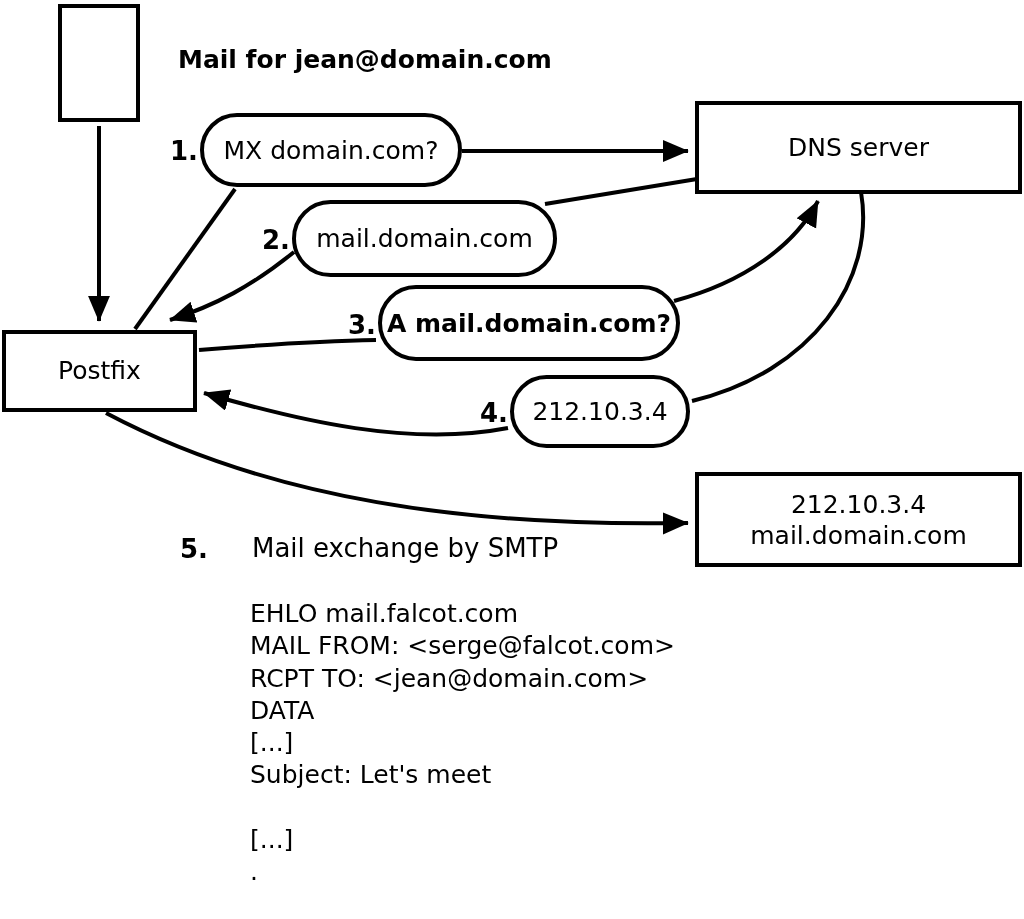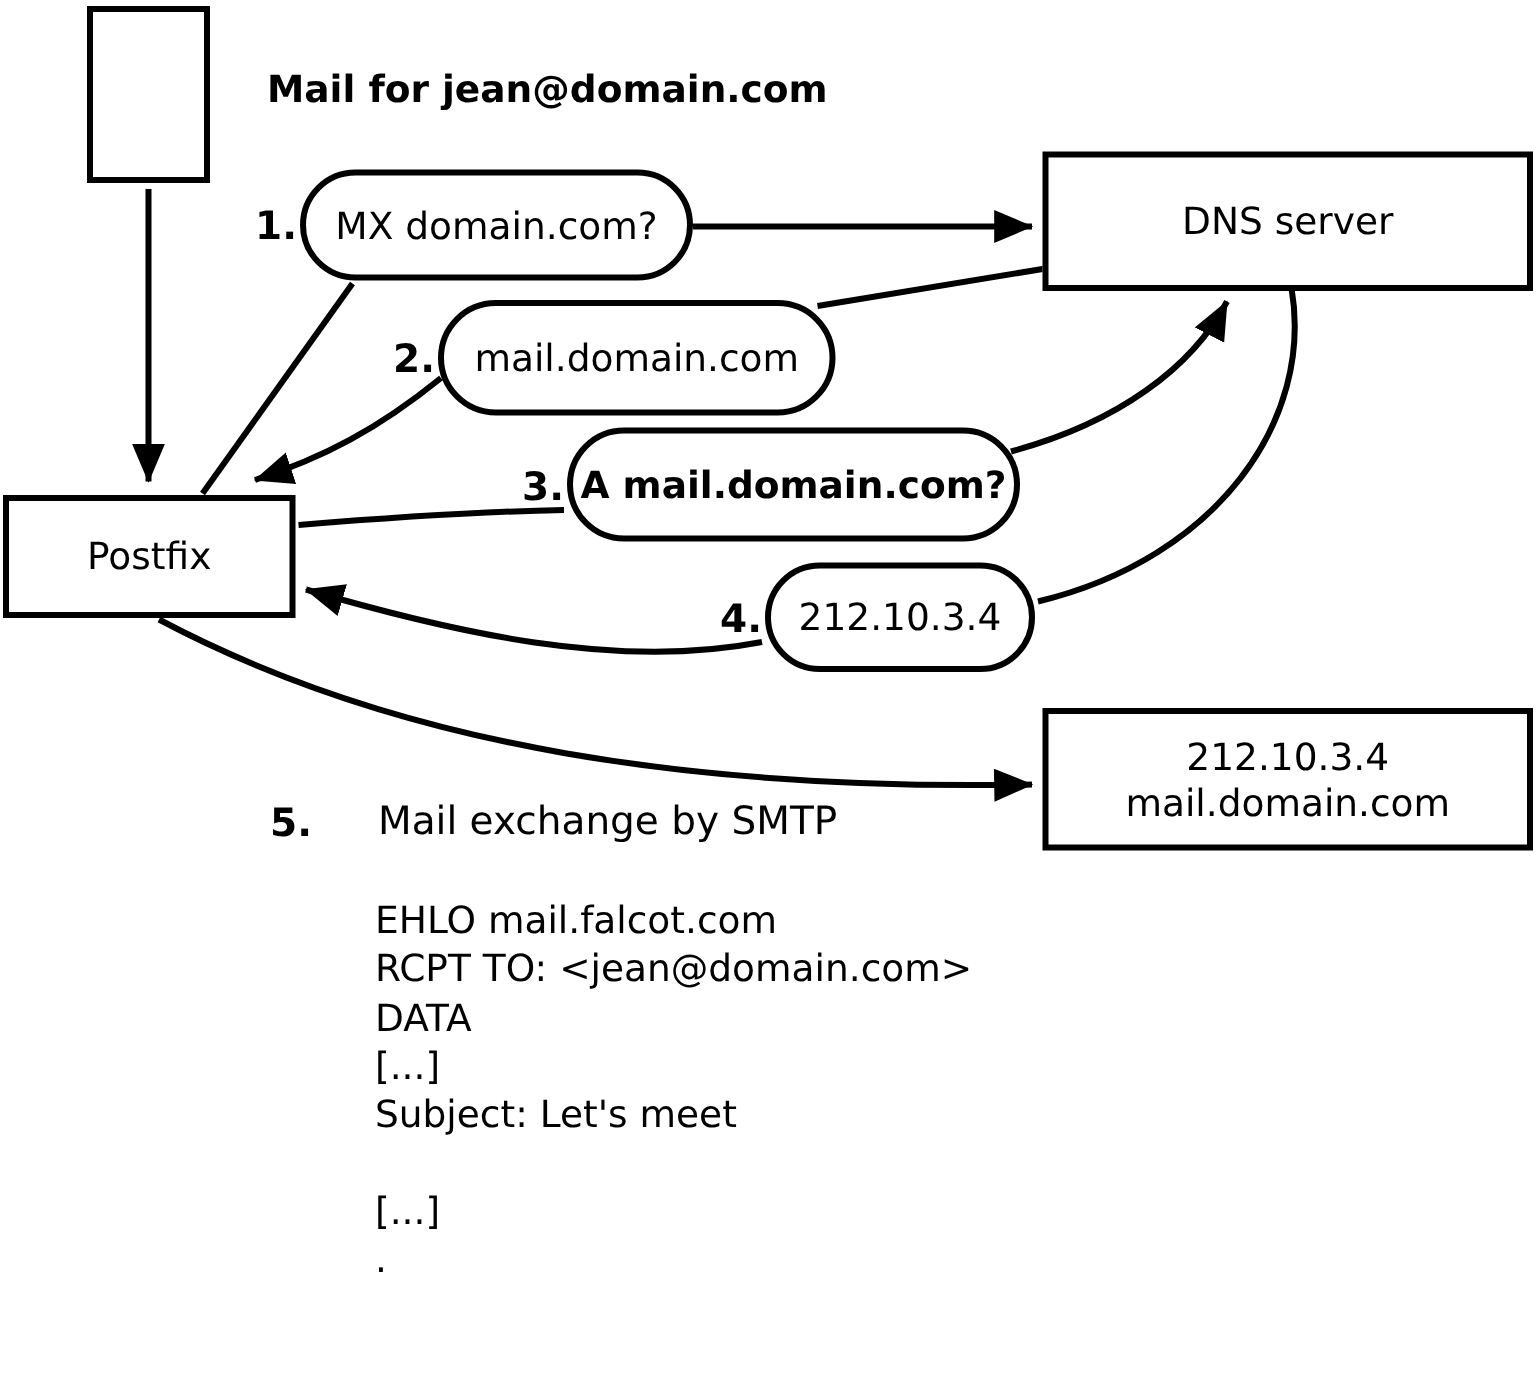--- a/index.html
+++ b/index.html
@@ -79,20 +79,21 @@
   <span class="step-num" style="left:474px;top:400px;">4.</span>
   <div class="pill" style="left:510px;top:375px;width:180px;height:73px;">
     <span>212.10.3.4</span>
   </div>
 
   <span class="step-num" style="left:174px;top:536px;">5.</span>
   <div class="step5-label" style="left:252px;top:533px;">Mail exchange by SMTP</div>
 
   <div class="smtp">
     <div class="smtp-line">EHLO mail.falcot.com</div>
+    <div class="smtp-line">MAIL FROM: &lt;serge@falcot.com&gt;</div>
     <div class="smtp-line">RCPT TO: &lt;jean@domain.com&gt;</div>
     <div class="smtp-line">DATA</div>
     <div class="smtp-line">[...]</div>
     <div class="smtp-line">Subject: Let's meet</div>
     <div class="smtp-line"></div>
     <div class="smtp-line">[...]</div>
     <div class="smtp-line">.</div>
   </div>
 
 </div>

